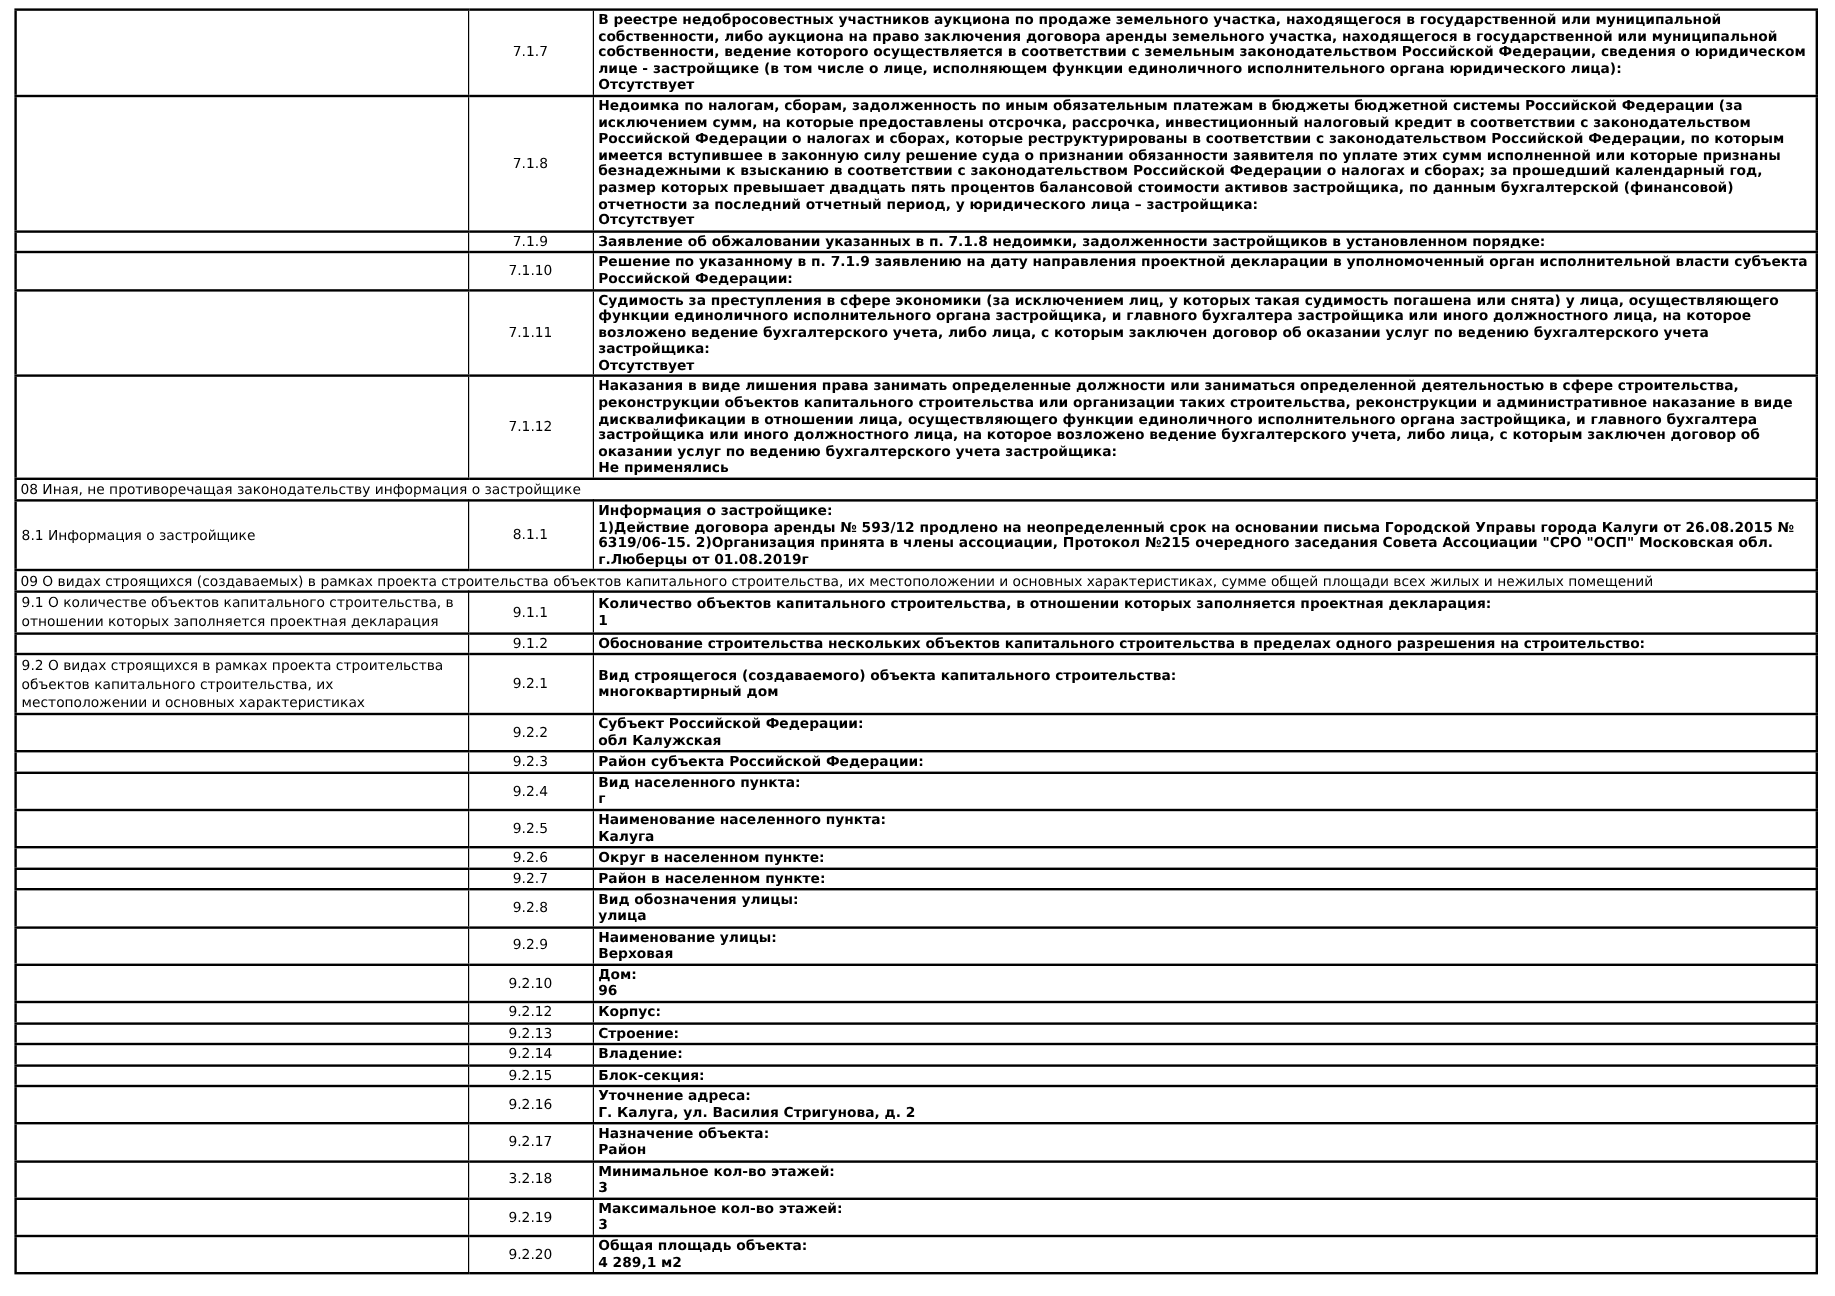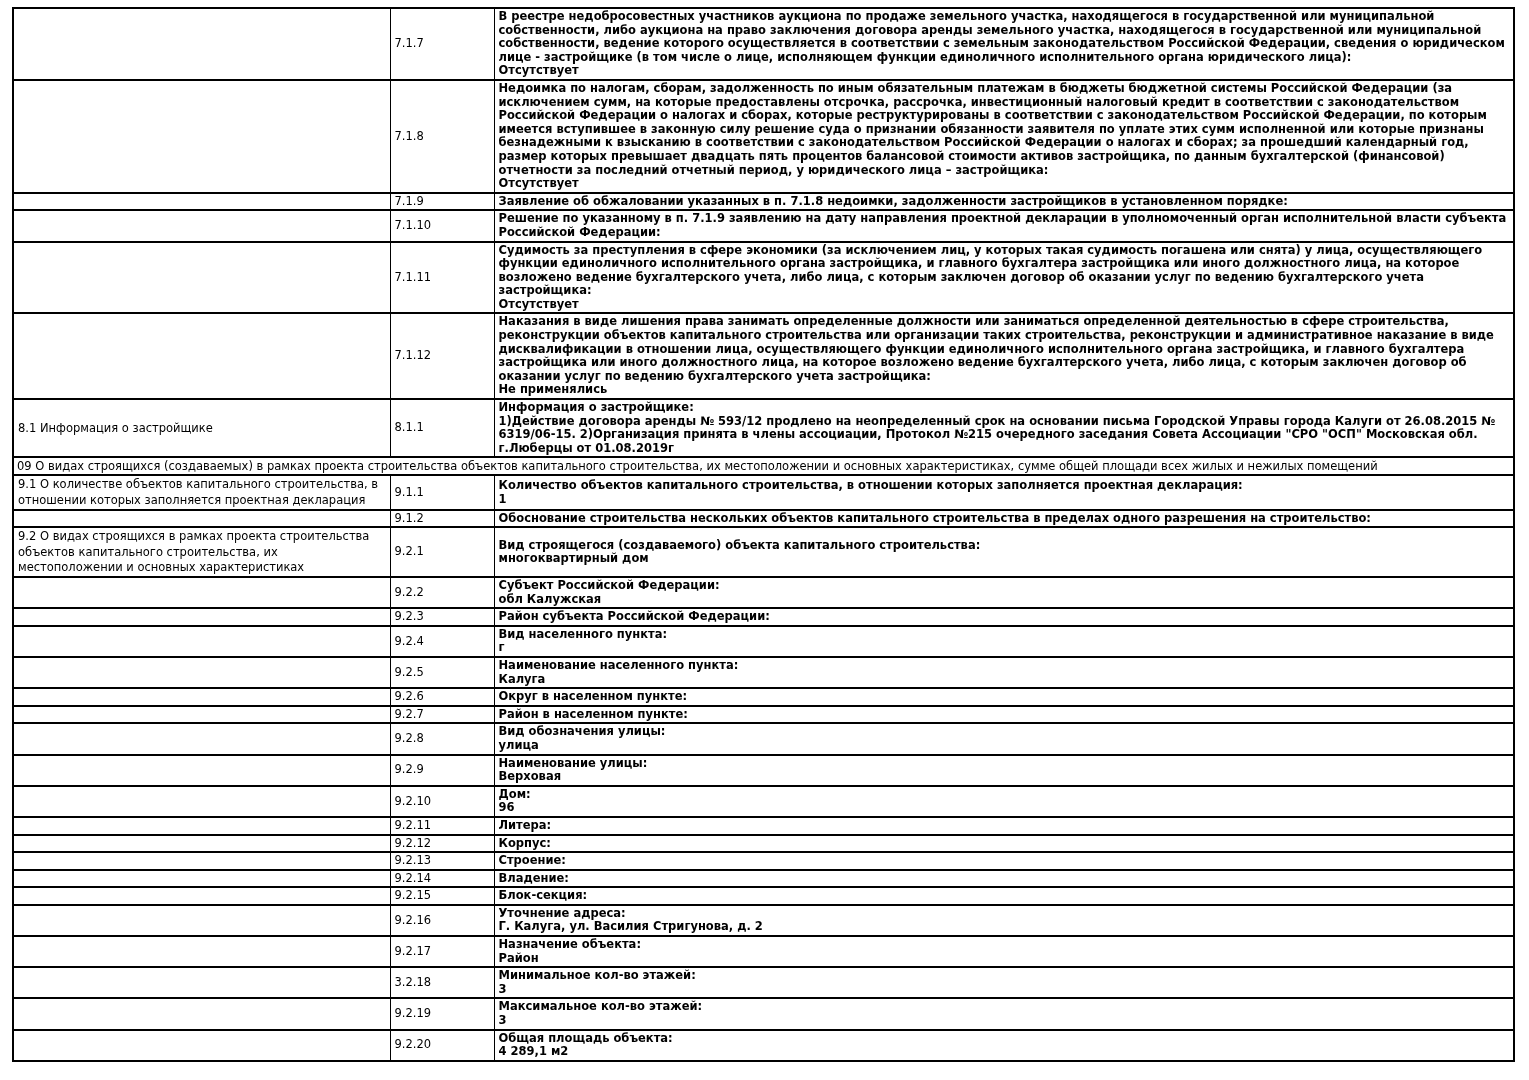--- a/index.html
+++ b/index.html
@@ -42,20 +42,21 @@
     padding: 1px 4px;
     word-wrap: break-word;
     overflow: hidden;
   }
   td.left-cell {
     line-height: 15.2px;
     vertical-align: middle;
   }
   td.num-cell {
     vertical-align: middle;
+    text-align: center;
   }
   td.section {
     padding: 1px 3px;
     line-height: 14px;
   }
   .item-label { font-weight: bold; }
   .item-value { font-weight: bold; }
 </style>
 </head>
 <body>
@@ -108,20 +109,23 @@
         </tr>
         <tr>
           <td class="left-cell"></td>
           <td class="num-cell">7.1.12</td>
           <td class="content-cell">
             <div class="item-label">Наказания в виде лишения права занимать определенные должности или заниматься определенной деятельностью в сфере строительства, реконструкции объектов капитального строительства или организации таких строительства, реконструкции и административное наказание в виде дисквалификации в отношении лица, осуществляющего функции единоличного исполнительного органа застройщика, и главного бухгалтера застройщика или иного должностного лица, на которое возложено ведение бухгалтерского учета, либо лица, с которым заключен договор об оказании услуг по ведению бухгалтерского учета застройщика:</div>
             <div class="item-value">Не применялись</div>
           </td>
         </tr>
         <tr>
+          <td colspan="3" class="section">08 Иная, не противоречащая законодательству информация о застройщике</td>
+        </tr>
+        <tr>
           <td class="left-cell">8.1 Информация о застройщике</td>
           <td class="num-cell">8.1.1</td>
           <td class="content-cell">
             <div class="item-label">Информация о застройщике:</div>
             <div class="item-value">1)Действие договора аренды № 593/12 продлено на неопределенный срок на основании письма Городской Управы города Калуги от 26.08.2015 № 6319/06-15. 2)Организация принята в члены ассоциации, Протокол №215 очередного заседания Совета Ассоциации "СРО "ОСП" Московская обл. г.Люберцы от 01.08.2019г</div>
           </td>
         </tr>
         <tr>
           <td colspan="3" class="section">09 О видах строящихся (создаваемых) в рамках проекта строительства объектов капитального строительства, их местоположении и основных характеристиках, сумме общей площади всех жилых и нежилых помещений</td>
         </tr>
@@ -208,27 +212,20 @@
             <div class="item-label">Наименование улицы:</div>
             <div class="item-value">Верховая</div>
           </td>
         </tr>
         <tr>
           <td class="left-cell"></td>
           <td class="num-cell">9.2.10</td>
           <td class="content-cell">
             <div class="item-label">Дом:</div>
             <div class="item-value">96</div>
-          </td>
-        </tr>
-        <tr>
-          <td class="left-cell"></td>
-          <td class="num-cell">9.2.11</td>
-          <td class="content-cell">
-            <div class="item-label">Литера:</div>
           </td>
         </tr>
         <tr>
           <td class="left-cell"></td>
           <td class="num-cell">9.2.12</td>
           <td class="content-cell">
             <div class="item-label">Корпус:</div>
           </td>
         </tr>
         <tr>

